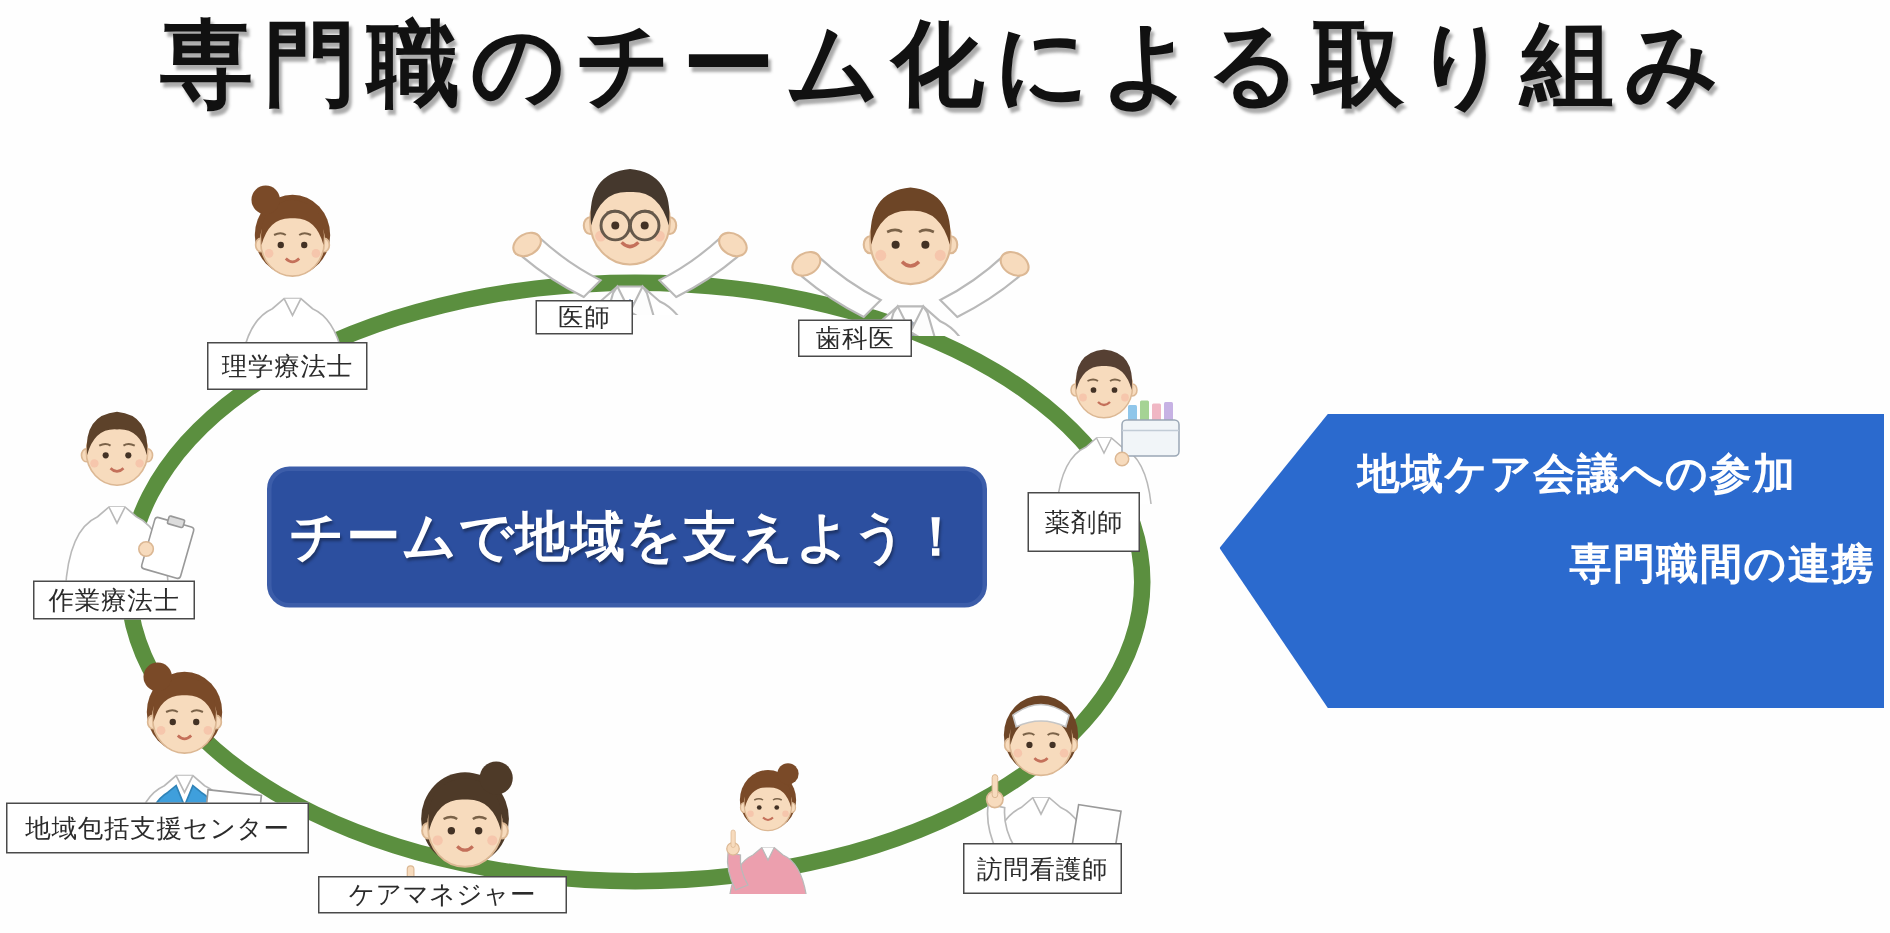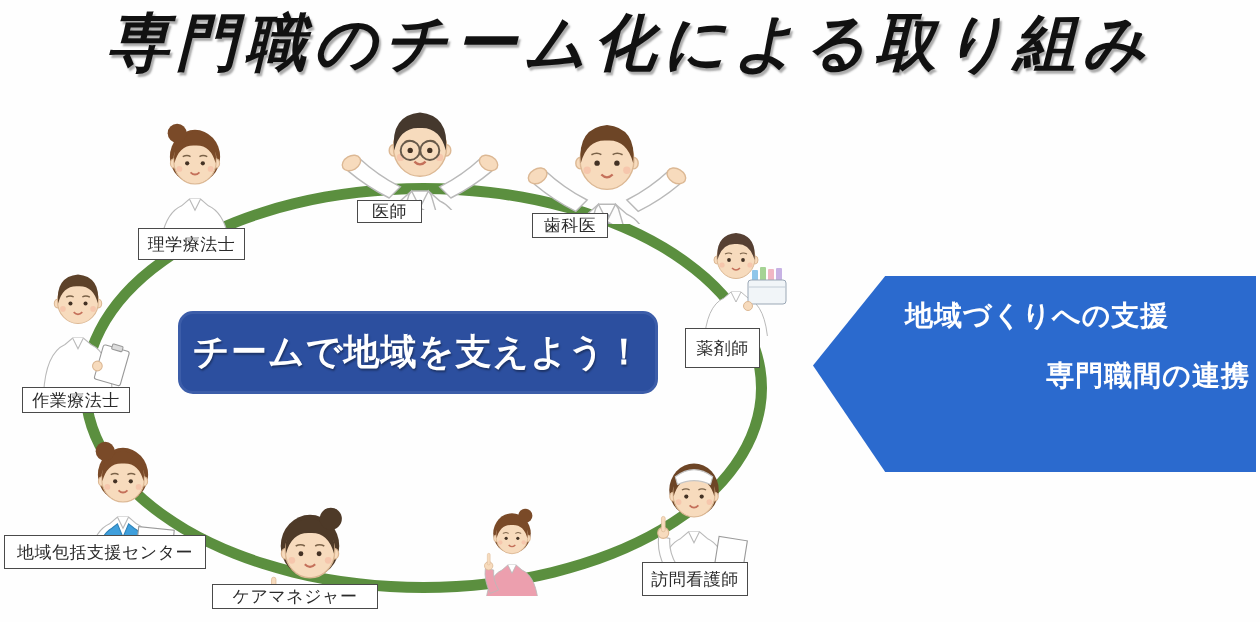--- a/index.html
+++ b/index.html
@@ -7,39 +7,38 @@
     position:relative;width:1260px;height:622px;overflow:hidden;background:#fefefe;
     font-family:"Liberation Sans","DejaVu Sans",sans-serif;
   }
   .title{
     position:absolute;left:0;top:2px;width:100%;height:82px;margin:0;
     display:flex;align-items:center;justify-content:center;
     font-size:62px;font-weight:900;letter-spacing:7px;
     color:var(--title-text,#111);
     text-shadow:2px 3px 2px rgba(70,70,70,.45);
     white-space:nowrap;
-    font-style:italic;
   }
   .ellipse{
     position:absolute;left:80px;top:183px;width:687px;height:410px;
     border:11px solid var(--ellipse-green,#5b8f3f);border-radius:50%;
     box-sizing:border-box;z-index:1;
   }
   .figure{position:absolute;z-index:2;}
   .figure svg{width:100%;height:100%;display:block;}
   .member-label{
     position:absolute;z-index:3;box-sizing:border-box;
     background:var(--label-bg,#fff);
     border:1.5px solid var(--label-border,#4a4a4a);
     color:var(--label-text,#2b2b2b);
     display:flex;align-items:center;justify-content:center;
     font-size:17px;letter-spacing:.5px;white-space:nowrap;
   }
   .center-box{
-    position:absolute;left:178px;top:311px;width:480px;height:83px;z-index:4;
+    position:absolute;left:178px;top:311px;width:480px;height:94px;z-index:4;
     background:var(--center-box-blue,#2c4f9f);
     border-radius:15px;border:3px solid #3c5da9;box-sizing:border-box;
     display:flex;align-items:center;justify-content:center;
   }
   .center-box span{
     color:var(--center-box-text,#fff);font-size:36px;font-weight:bold;
     letter-spacing:1px;white-space:nowrap;
     text-shadow:1px 2px 2px rgba(0,0,0,.35);
   }
   .arrow{
@@ -278,17 +277,17 @@
           <circle cx="80" cy="114" r="4.5" fill="#f7dbbd" stroke="#dcb894"></circle>
         </svg>
       </div>
       <div class="member-label" style="left: 642px; top: 562px; width: 106px; height: 34px;">訪問看護師</div>
     </div>
   <div class="center-box">
     <span>チームで地域を支えよう！</span>
   </div>
   <div class="arrow">
     <div class="arrow-lines">
-      <div class="arrow-line">地域づくりへの支援</div>
+      <div class="arrow-line">地域ケア会議への参加</div>
       <div class="arrow-line line3">専門職間の連携</div>
     </div>
   </div>
 </div>
 
 </body></html>

